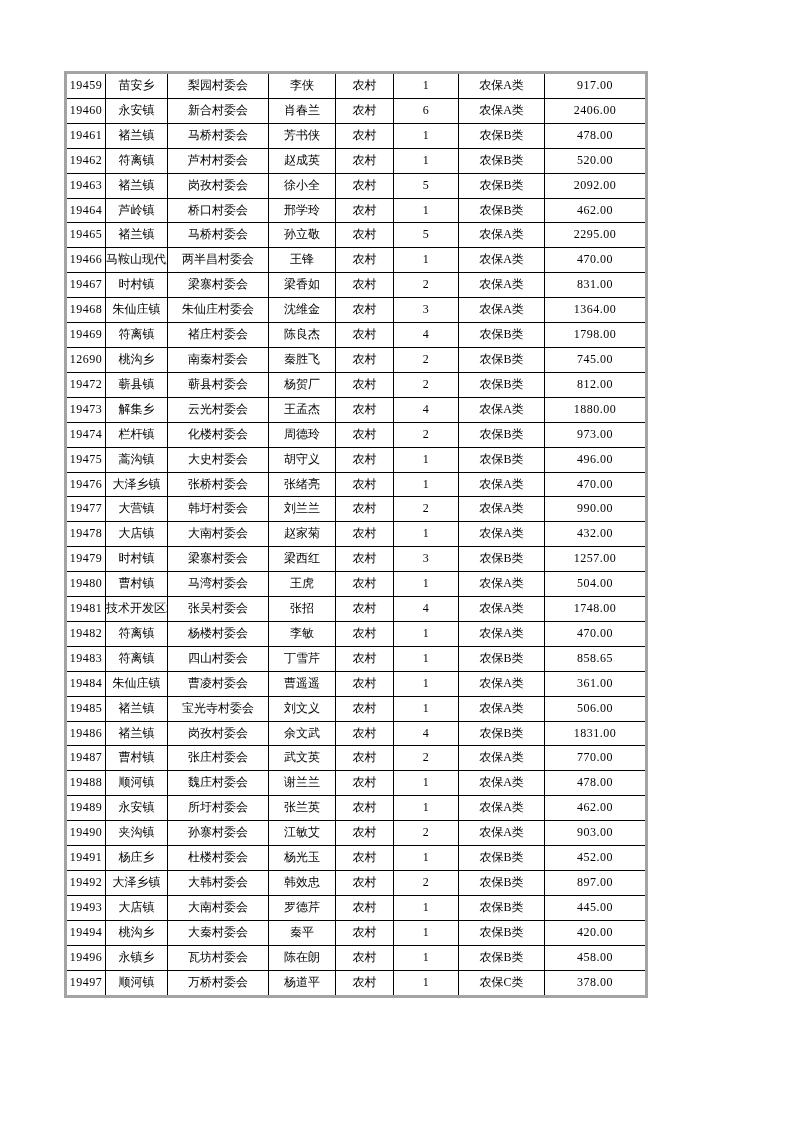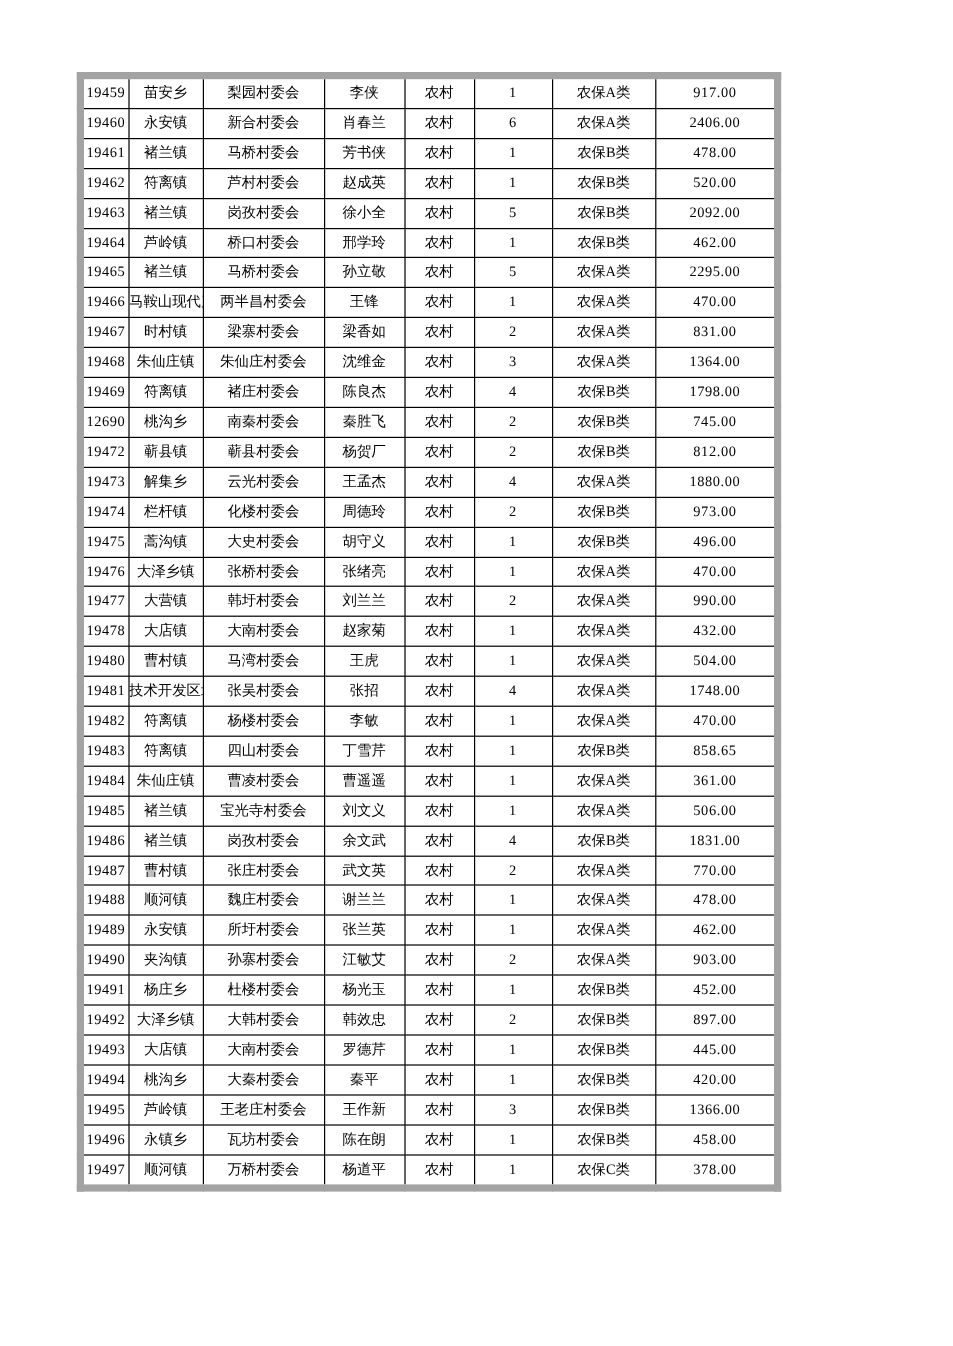--- a/index.html
+++ b/index.html
@@ -12,25 +12,25 @@
     width: 794px;
     height: 1122px;
     background: #ffffff;
     overflow: hidden;
     font-family: "Liberation Serif", "DejaVu Serif", serif;
     color: #000000;
   }
   table.roster {
     position: absolute;
     left: 64px;
-    top: 60px;
+    top: 71px;
     width: 581px;
     border-collapse: collapse;
     table-layout: fixed;
-    border: 6px solid #a3a3a3;
+    border: 3px solid #a3a3a3;
   }
   table.roster td {
     border: 1px solid #000000;
     padding: 0;
     height: 23.9px;
     overflow: hidden;
     white-space: nowrap;
     text-align: center;
     vertical-align: middle;
     font-size: 12px;
@@ -241,20 +241,30 @@
           <td class="num">19478</td>
           <td>大店镇</td>
           <td>大南村委会</td>
           <td>赵家菊</td>
           <td>农村</td>
           <td class="num">1</td>
           <td>农保A类</td>
           <td class="num">432.00</td>
         </tr>
         <tr>
+          <td class="num">19479</td>
+          <td>时村镇</td>
+          <td>梁寨村委会</td>
+          <td>梁西红</td>
+          <td>农村</td>
+          <td class="num">3</td>
+          <td>农保B类</td>
+          <td class="num">1257.00</td>
+        </tr>
+        <tr>
           <td class="num">19480</td>
           <td>曹村镇</td>
           <td>马湾村委会</td>
           <td>王虎</td>
           <td>农村</td>
           <td class="num">1</td>
           <td>农保A类</td>
           <td class="num">504.00</td>
         </tr>
         <tr>
@@ -389,30 +399,20 @@
         </tr>
         <tr>
           <td class="num">19494</td>
           <td>桃沟乡</td>
           <td>大秦村委会</td>
           <td>秦平</td>
           <td>农村</td>
           <td class="num">1</td>
           <td>农保B类</td>
           <td class="num">420.00</td>
-        </tr>
-        <tr>
-          <td class="num">19495</td>
-          <td>芦岭镇</td>
-          <td>王老庄村委会</td>
-          <td>王作新</td>
-          <td>农村</td>
-          <td class="num">3</td>
-          <td>农保B类</td>
-          <td class="num">1366.00</td>
         </tr>
         <tr>
           <td class="num">19496</td>
           <td>永镇乡</td>
           <td>瓦坊村委会</td>
           <td>陈在朗</td>
           <td>农村</td>
           <td class="num">1</td>
           <td>农保B类</td>
           <td class="num">458.00</td>

